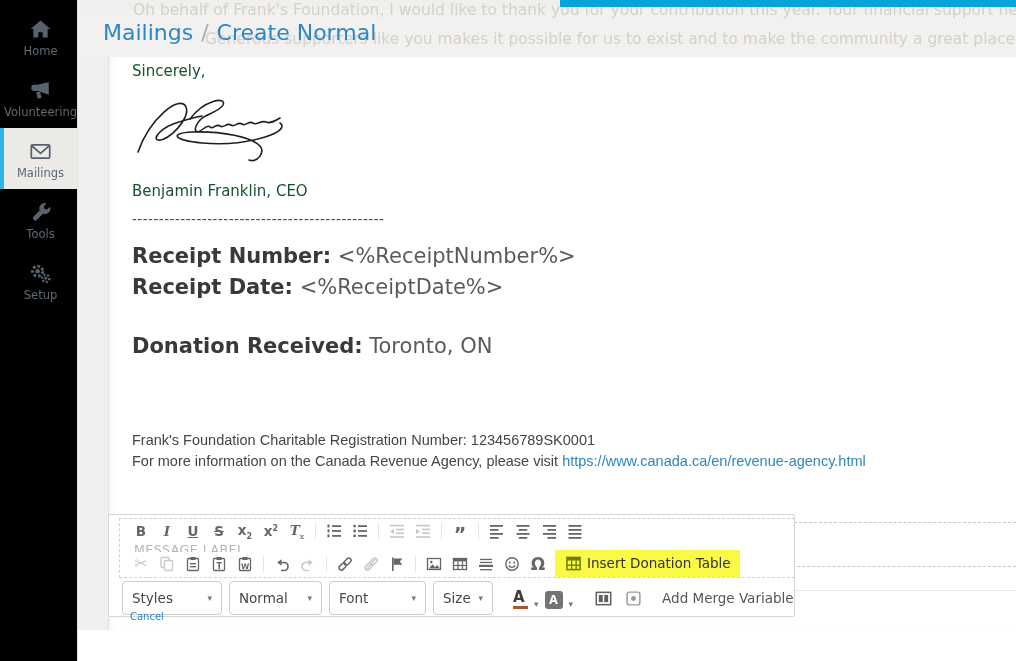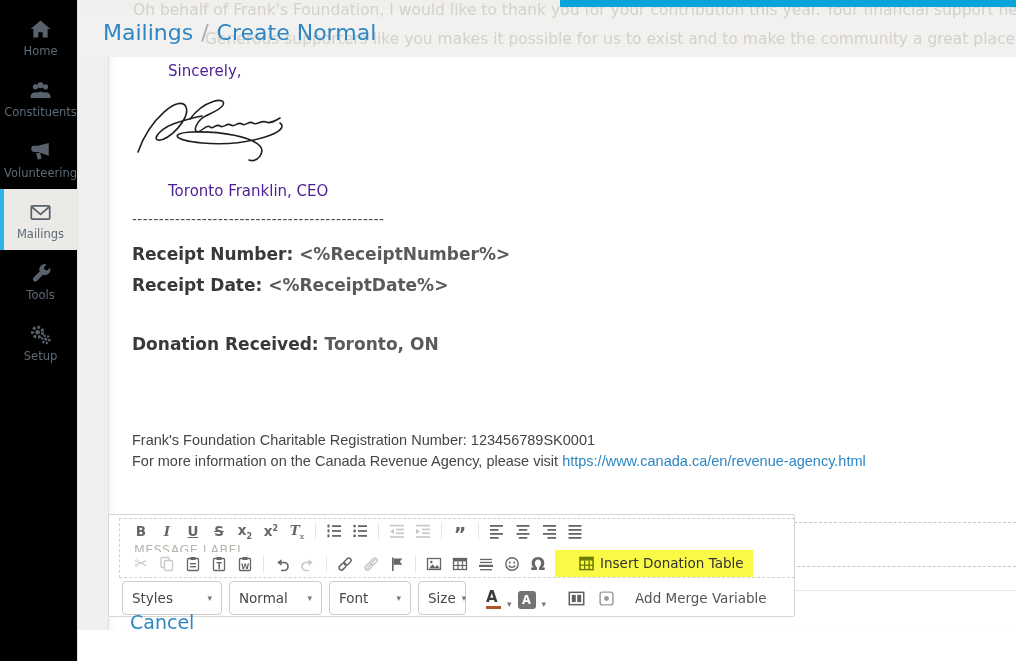--- a/index.html
+++ b/index.html
@@ -16,26 +16,26 @@
   #header-overlay{left:78px;top:10px;width:938px;height:47px;background:rgba(241,240,238,.96);z-index:3;}
   #top-accent-bar{left:560px;top:0;width:456px;height:7px;z-index:6;}
   .ghost-line{z-index:4;color:#d3d1cd;font-size:15.5px;white-space:nowrap;pointer-events:none;}
   #ghost-line-1{left:133px;top:1px;}
   #ghost-line-2{left:205px;top:30px;}
   #breadcrumb{left:103px;top:20px;z-index:5;font-size:22px;white-space:nowrap;}
   #breadcrumb .crumb{color:#2d87c3;}
   #breadcrumb .crumb-sep{color:#a9a9a9;padding:0 8px;}
 
   
-  .letter-text{color:#4c1d95;font-size:15px;white-space:nowrap;margin-left:36px;}
+  .letter-text{color:#14532d;font-size:15px;white-space:nowrap;}
   #closing{left:132px;top:62px;}
   #signature{left:130px;top:88px;}
   #signer{left:132px;top:182px;}
   #divider{left:132px;top:211px;font-size:13.5px;color:#4a4a4a;letter-spacing:.5px;}
-  .field-row{left:132px;font-size:17px;white-space:nowrap;font-weight:bold;}
+  .field-row{left:132px;font-size:21px;white-space:nowrap;}
   .field-row b{color:#393939;}
   .field-row span{color:#5a5a5a;}
   #field-0{top:244px;} #field-1{top:275px;} #field-2{top:306px;margin-top:28px;}
   #footer-para{left:132px;top:430px;font-family:"Liberation Sans","DejaVu Sans",sans-serif;
                font-size:14.5px;color:#454545;line-height:20.5px;white-space:nowrap;}
   a.link{color:#2d87c3;text-decoration:none;}
 
   
   #toolbar-panel{left:108px;top:514px;width:687px;height:103px;background:#fff;
                  border:1px solid #d6d6d6;border-radius:2px;box-sizing:border-box;z-index:2;}
@@ -43,21 +43,21 @@
   #hidden-label{left:134px;top:542px;height:10px;overflow:hidden;color:#b9b5af;font-size:12.5px;
                 letter-spacing:.5px;z-index:2;pointer-events:none;}
   .tb-row{display:flex;align-items:center;z-index:3;}
   #tb-row1{left:128px;top:521px;}
   #tb-row2{left:128px;top:550px;}
   .tbi{width:22px;height:20px;display:flex;align-items:center;justify-content:center;
        font-size:13.5px;color:#666;cursor:pointer;margin:0 2px;}
   .tbi svg{width:16px;height:16px;display:block;}
   .tbi.dis{color:#c9c9c9;cursor:default;}
   .tb-sep{width:1px;height:16px;background:#e4e4e4;margin:0 5px;}
-  #donation-btn{display:flex;align-items:center;gap:6px;background:#f9f946;padding:5px 9px 6px 24px;
+  #donation-btn{display:flex;align-items:center;gap:6px;background:#f9f946;padding:5px 9px 6px 11px;
                 margin-left:4px;cursor:pointer;justify-content:flex-end;}
   #donation-btn svg{width:15px;height:15px;}
   #donation-btn .lbl{font-size:13.5px;color:#333;}
   .artifact{border-top:1px dashed #c6c6c6;height:0;z-index:1;}
   #artifact-1{left:585px;top:522px;width:431px;}
   #artifact-2{left:727px;top:566px;width:289px;}
   #artifact-3{left:795px;top:590px;width:221px;border-top:1px solid #e6e6e6;}
 
   #tb-row3{left:122px;top:581px;display:flex;align-items:center;z-index:3;}
   .dd-btn{height:30px;background:#fff;border:1px solid #ccc;border-radius:4px;box-sizing:border-box;
@@ -66,21 +66,21 @@
   .caret{font-size:9px;color:#777;margin-left:6px;}
   .color-btn{display:flex;align-items:flex-end;margin:0 3px;cursor:pointer;height:22px;}
   .colA{font-size:15px;font-weight:bold;color:#3d3d3d;line-height:15px;display:inline-block;}
   .colA .bar{display:block;width:15px;height:3px;background:#b0532f;margin-top:1px;}
   .bgA{width:18px;height:18px;background:#737373;border-radius:3px;color:#fff;font-size:11.5px;
        font-weight:bold;display:flex;align-items:center;justify-content:center;}
   .mini-btn{width:24px;height:22px;display:flex;align-items:center;justify-content:center;
             color:#5f5f5f;cursor:pointer;margin:0 3px;}
   .mini-btn svg{width:17px;height:17px;}
   #merge-label{font-size:13.5px;color:#555;margin-left:14px;white-space:nowrap;}
-  #cancel-link{left:130px;top:611px;font-size:19px;color:#2d87c3;z-index:5;cursor:pointer;}
+  #cancel-link{left:130px;top:611px;font-size:10px;color:#2d87c3;z-index:5;cursor:pointer;}
 
   
   #sidebar{left:0;top:0;width:78px;height:661px;background:#000000;border-right:1px solid #e5e3e0;
            box-sizing:border-box;z-index:7;}
   .sb-item{display:flex;flex-direction:column;align-items:center;padding:10px 0 9px;cursor:pointer;
            border-left:4px solid transparent;margin-left:-0px;}
   .sb-item .sb-icon{height:26px;display:flex;align-items:center;justify-content:center;color:#57626c;}
   .sb-item .sb-icon svg{width:23px;height:23px;}
   .sb-item .sb-label{font-size:11.5px;color:#5d6a75;margin-top:2px;}
   .sb-item.active{background:#eceae7;border-left:4px solid #2fb4ea;}
@@ -101,21 +101,21 @@
 <div class="abs" id="top-accent-bar" style="background: rgb(9, 163, 219);"></div>
 
 <div class="abs letter-text" id="closing">Sincerely,</div>
 <div class="abs" id="signature">
   <svg width="175" height="88" viewBox="0 0 175 88" fill="none" stroke="#1f1f1f" stroke-width="1.6" stroke-linecap="round">
     <path d="M8 64 C20 30 50 6 56 19 C61 30 38 54 28 52 C22 51 31 39 49 34 C59 31 66 29 72 28"></path>
     <path d="M60 31 C74 12 97 8 93 17 C90 23 75 27 71 31 C67 35 64 41 66 43 C70 47 76 35 80 39 C83 42 86 35 90 38 C93 41 97 34 101 37 C104 40 108 33 112 36 C115 39 119 32 123 35 C126 38 131 32 136 34 C140 36 145 33 150 30"></path>
     <path d="M150 35 C162 43 120 59 72 55 C42 52 40 45 62 44 C92 43 122 49 130 58 C135 64 128 75 119 72"></path>
   </svg>
 </div>
-<div class="abs letter-text" id="signer">Toronto Franklin, CEO</div>
+<div class="abs letter-text" id="signer">Benjamin Franklin, CEO</div>
 <div class="abs" id="divider">-----------------------------------------------</div>
 
 <div class="abs field-row" id="field-0">
   <b>Receipt Number:</b>&nbsp;<span>&lt;%ReceiptNumber%&gt;</span>
 </div>
 <div class="abs field-row" id="field-1">
   <b>Receipt Date:</b>&nbsp;<span>&lt;%ReceiptDate%&gt;</span>
 </div>
 <div class="abs field-row" id="field-2">
   <b>Donation Received:</b>&nbsp;<span>Toronto, ON</span>
@@ -354,25 +354,25 @@
 
 <div class="abs" id="tb-row3">
   <span class="dd-btn" style="width:100px">
       <span>Styles</span>
       <span class="caret">▾</span>
     </span>
   <span class="dd-btn" style="width:93px">
       <span>Normal</span>
       <span class="caret">▾</span>
     </span>
-  <span class="dd-btn" style="width:82px">
+  <span class="dd-btn" style="width:97px">
       <span>Font</span>
       <span class="caret">▾</span>
     </span>
-  <span class="dd-btn" style="width:48px">
+  <span class="dd-btn" style="width:60px">
       <span>Size</span>
       <span class="caret">▾</span>
     </span>
   <span style="width:10px"></span>
   <span class="color-btn">
       <span class="colA">A<span class="bar"></span></span>
       <span class="caret">▾</span>
     </span>
   <span class="color-btn">
       <span class="bgA">A</span>
@@ -399,33 +399,20 @@
 
 <div class="abs" id="sidebar">
     <div style="height: 6px;"></div>
     <div class="sb-item">
       <span class="sb-icon">
         <svg viewBox="0 0 20 20" fill="currentColor">
           <path d="M10 2.2 L18.6 9.6 h-2.4 V17 h-4.3 v-4.6 H8.1 V17 H3.8 V9.6 H1.4 Z"></path>
         </svg>
       </span>
       <span class="sb-label">Home</span>
-    </div>
-    <div class="sb-item">
-      <span class="sb-icon">
-        <svg viewBox="0 0 20 20" fill="currentColor">
-          <circle cx="5.6" cy="6.8" r="2.3"></circle>
-          <circle cx="14.4" cy="6.8" r="2.3"></circle>
-          <circle cx="10" cy="5.4" r="2.6"></circle>
-          <path d="M1.2 16.5 q0-5 4.4-5 1.9 0 2.9 1 -1.6 1.5-1.6 4 Z"></path>
-          <path d="M18.8 16.5 q0-5-4.4-5 -1.9 0-2.9 1 1.6 1.5 1.6 4 Z"></path>
-          <path d="M6.3 16.5 q0-5.6 3.7-5.6 3.7 0 3.7 5.6 Z"></path>
-        </svg>
-      </span>
-      <span class="sb-label">Constituents</span>
     </div>
     <div class="sb-item">
       <span class="sb-icon">
         <svg viewBox="0 0 20 20" fill="currentColor">
           <path d="M17.2 2.6 v11.2 L7.6 10.4 H4.1 a2.1 2.1 0 0 1-2.1-2.1 V7.2 a2.1 2.1 0 0 1 2.1-2.1 h3.5 Z"></path>
           <path d="M6.2 11.2 l1.2 5 a1 1 0 0 0 1.2.8 l1.5-.4 a1 1 0 0 0 .7-1.2 l-1.1-4.2 Z"></path>
         </svg>
       </span>
       <span class="sb-label">Volunteering</span>
     </div>

